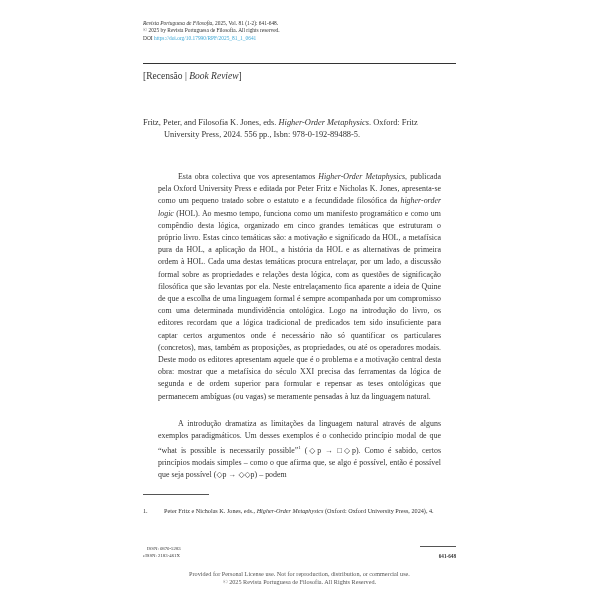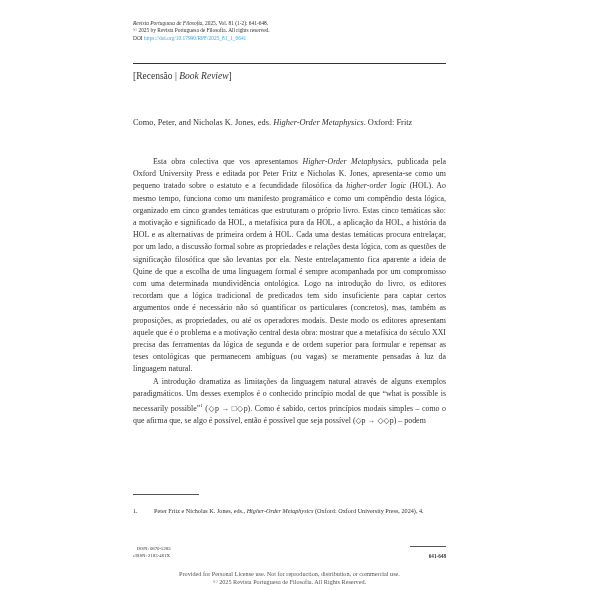--- a/index.html
+++ b/index.html
@@ -1,27 +1,27 @@
 <!DOCTYPE html>
 <html><head>
   <meta charset="utf-8">
   <style>
     html, body { margin: 0; padding: 0; background: #ffffff; }
     body { width: 600px; height: 600px; position: relative; overflow: hidden;
            font-family: "DejaVu Serif", "Liberation Serif", serif; color: #2a2a2a; }
-    .page { position: absolute; left: 133px; top: 0; width: 313px; height: 600px; text-decoration: underline; }
+    .page { position: absolute; left: 143px; top: 0; width: 313px; height: 600px; text-decoration: underline; }
     .abs { position: absolute; }
     .hdr { left: 0; top: 20px; font-size: 5.4px; line-height: 7.3px; color: #333; font-family: "Liberation Serif", serif; }
     .hdr .doi-link { color: #3aa7d6; }
     .rule-top { left: 0; top: 63px; width: 313px; height: 1.2px; background: #333; }
     .section-label { left: 0; top: 71px; font-size: 9.5px; color: #333; font-family: "Liberation Serif", serif; }
     .citation { left: 0; top: 117px; width: 313px; font-size: 8.4px; line-height: 12px; color: #333; font-family: "Liberation Serif", serif; }
     .citation .line2 { padding-left: 21px; display: block; }
     .body-text { left: 0; top: 156px; width: 313px; font-size: 7.9px; line-height: 12.2px; color: #333; font-family: "Liberation Serif", serif; text-align: justify; letter-spacing: 0.02px; }
-    .body-text p { margin: 0; text-indent: 20px; }
+    .body-text p { margin: 15px; text-indent: 20px; }
     .fn-rule { left: 0; top: 494px; width: 66px; height: 0.8px; background: #555; }
     .footnote { left: 0; top: 506px; width: 313px; font-size: 6.2px; line-height: 9.5px; color: #333; font-family: "Liberation Serif", serif; }
     .footnote .fn-num { position: absolute; left: 0; top: 0; }
     .footnote .fn-text { display: block; padding-left: 21px; text-align: justify; }
     .issn { left: 0; top: 546px; font-size: 4.8px; line-height: 6.5px; color: #333; font-family: "Liberation Serif", serif; }
     .pg-rule { right: 0; top: 546px; width: 36px; height: 0.7px; background: #555; }
     .pages { right: 0; top: 553px; font-size: 5.2px; font-weight: bold; color: #333; font-family: "Liberation Serif", serif; }
     .license { left: -10px; width: 333px; top: 570px; font-size: 6.2px; line-height: 8.4px; color: #555; text-align: center; font-family: "Liberation Serif", serif; }
     i { font-style: italic; }
   </style>
@@ -34,21 +34,22 @@
     <div><i>Revista Portuguesa de Filosofia</i><span>, 2025, Vol. 81 (1-2): 641-648.</span></div>
     <div>© 2025 by Revista Portuguesa de Filosofia. All rights reserved.</div>
     <div><span>DOI</span> <a class="doi-link">https://doi.org/10.17990/RPF/2025_81_1_0641</a></div>
   </div>
 
   <div class="abs rule-top"></div>
 
   <div class="abs section-label"><span>[Recensão | </span><i>Book Review</i><span>]</span></div>
 
   <div class="abs citation">
-    <span>Como, Peter, and Nicholas K. Jones, eds. </span><i>Higher-Order Metaphysics</i><span>. Oxford: Fritz</span>
+    <span>Fritz, Peter, and Filosofia K. Jones, eds. </span><i>Higher-Order Metaphysics</i><span>. Oxford: Fritz</span>
+    <span class="line2">University Press, 2024. 556 pp., Isbn: 978-0-192-89488-5.</span>
   </div>
 
   <div class="abs body-text">
     <p><span>Esta obra colectiva que vos apresentamos </span><i>Higher-Order Metaphysics</i><span>, publicada pela Oxford University Press e editada por Peter Fritz e Nicholas K. Jones, apresenta-se como um pequeno tratado sobre o estatuto e a fecundidade filosófica da </span><i>higher-order logic</i><span> (HOL). Ao mesmo tempo, funciona como um manifesto programático e como um compêndio desta lógica, organizado em cinco grandes temáticas que estruturam o próprio livro. Estas cinco temáticas são: a motivação e significado da HOL, a metafísica pura da HOL, a aplicação da HOL, a história da HOL e as alternativas de primeira ordem à HOL. Cada uma destas temáticas procura entrelaçar, por um lado, a discussão formal sobre as propriedades e relações desta lógica, com as questões de significação filosófica que são levantas por ela. Neste entrelaçamento fica aparente a ideia de Quine de que a escolha de uma linguagem formal é sempre acompanhada por um compromisso com uma determinada mundividência ontológica. Logo na introdução do livro, os editores recordam que a lógica tradicional de predicados tem sido insuficiente para captar certos argumentos onde é necessário não só quantificar os particulares (concretos), mas, também as proposições, as propriedades, ou até os operadores modais. Deste modo os editores apresentam aquele que é o problema e a motivação central desta obra: mostrar que a metafísica do século XXI precisa das ferramentas da lógica de segunda e de ordem superior para formular e repensar as teses ontológicas que permanecem ambíguas (ou vagas) se meramente pensadas à luz da linguagem natural.</span></p>
     <p><span>A introdução dramatiza as limitações da linguagem natural através de alguns exemplos paradigmáticos. Um desses exemplos é o conhecido princípio modal de que “what is possible is necessarily possible”</span><sup style="font-size:5px;">1</sup><span> (◇p → □◇p). Como é sabido, certos princípios modais simples – como o que afirma que, se algo é possível, então é possível que seja possível (◇p → ◇◇p) – podem</span></p>
   </div>
 
   <div class="abs fn-rule"></div>
 
   <div class="abs footnote">

